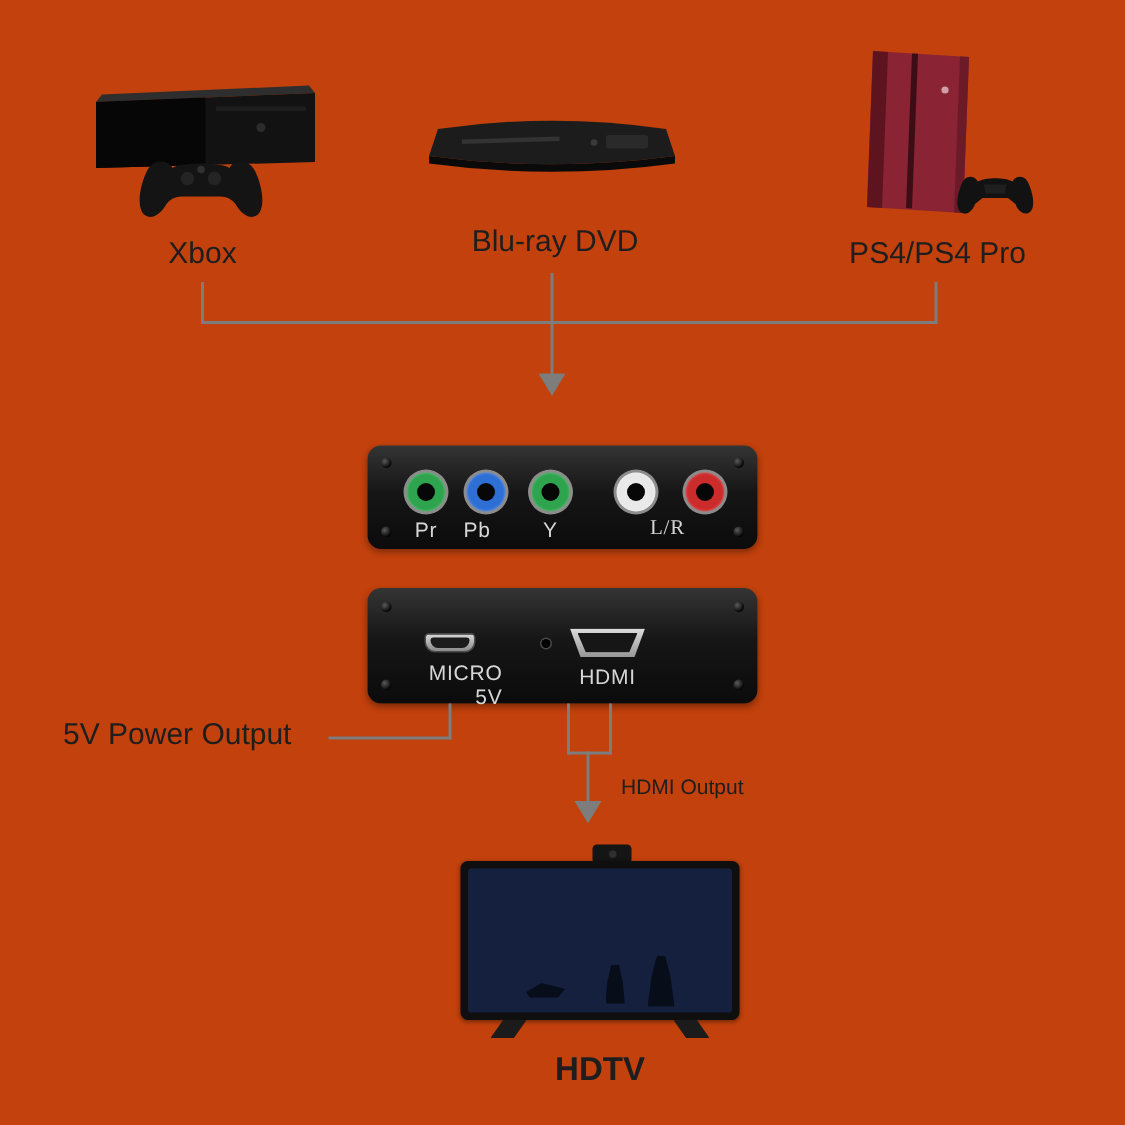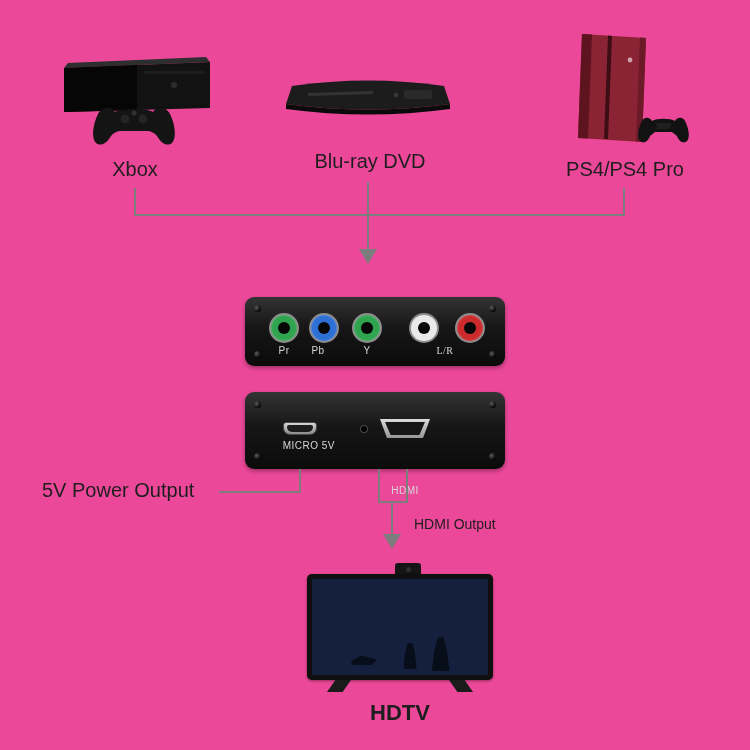--- a/index.html
+++ b/index.html
@@ -1,16 +1,16 @@
 <!DOCTYPE html>
 <html><head>
 <meta charset="utf-8">
 <style>
   html,body{margin:0;padding:0;background:#fff;}
-  .canvas{position:relative;width:750px;height:750px;background:#ec4899;overflow:hidden;
+  .canvas{position:relative;width:750px;height:750px;background:#c2410c;overflow:hidden;
           font-family:"Liberation Sans", sans-serif;color:#1e1e1e;}
   .abs{position:absolute;}
   .lbl{position:absolute;font-size:20px;color:#1e1e1e;white-space:nowrap;}
   .lbl.center{text-align:center;}
   .line{position:absolute;background:#7d7d7d;}
   .arrow-down{position:absolute;width:0;height:0;
       border-left:9px solid transparent;border-right:9px solid transparent;
       border-top:15px solid #7d7d7d;}
   
   .conv-box{position:absolute;border-radius:9px;
@@ -18,21 +18,21 @@
       box-shadow:0 2px 4px rgba(0,0,0,0.35);}
   .screw{position:absolute;width:7px;height:7px;border-radius:50%;
       background:radial-gradient(circle at 35% 35%,#5a5a5a,#000 75%);}
   .rca{position:absolute;width:26px;height:26px;border-radius:50%;
       box-shadow:0 0 0 2px #8c8c8c, inset 0 0 2px rgba(255,255,255,.4);}
   .rca::after{content:"";position:absolute;inset:7px;border-radius:50%;background:#070707;}
   .rca.pr,.rca.y{background:#2fa44e;}
   .rca.pb{background:#2e6fd6;}
   .rca.white{background:#e9e9e9;}
   .rca.red{background:#cc2b2b;}
-  .port-lbl{position:absolute;font-size:10px;color:#d6d6d6;text-align:center;letter-spacing:.5px;}
+  .port-lbl{position:absolute;font-size:14px;color:#d6d6d6;text-align:center;letter-spacing:.5px;}
   .musb{position:absolute;width:34px;height:13px;border-radius:3px 3px 7px 7px;
       background:linear-gradient(#d6d6d6,#8a8a8a);border:1px solid #4a4a4a;box-sizing:border-box;}
   .musb::after{content:"";position:absolute;inset:2px 3px;border-radius:2px 2px 5px 5px;background:#1c1c1c;}
   .pinhole{position:absolute;width:6px;height:6px;border-radius:50%;background:#000;
       box-shadow:0 0 0 1px #4a4a4a;}
   .hdmi-port{position:absolute;width:50px;height:19px;
       background:linear-gradient(#dcdcdc,#969696);
       clip-path:polygon(0 0,100% 0,86% 100%,14% 100%);}
   .hdmi-port::after{content:"";position:absolute;inset:3px 5px;background:#161616;
       clip-path:polygon(0 0,100% 0,86% 100%,14% 100%);}
@@ -128,21 +128,21 @@
     <div class="screw" style="right:9px;top:9px;"></div>
     <div class="screw" style="left:9px;bottom:9px;"></div>
     <div class="screw" style="right:9px;bottom:9px;"></div>
 
     <div class="musb" style="left:38px;top:30px;"></div>
     <div class="port-lbl" style="left:20px;top:48px;width:70px;text-align:right;">MICRO 5V</div>
 
     <div class="pinhole" style="left:116px;top:34px;"></div>
 
     <div class="hdmi-port" style="left:135px;top:27px;"></div>
-    <div class="port-lbl" style="left:135px;top:51px;width:50px;margin-top:42px;">HDMI</div>
+    <div class="port-lbl" style="left:135px;top:51px;width:50px;">HDMI</div>
   </div>
 
   <div class="lbl" style="left:42px;top:479px;">5V Power Output</div>
   <div class="line" style="left:219px;top:491px;width:82px;height:2px;"></div>
   <div class="line" style="left:299px;top:469px;width:2px;height:24px;"></div>
 
   <div class="line" style="left:378px;top:469px;width:2px;height:34px;"></div>
   <div class="line" style="left:406px;top:469px;width:2px;height:34px;"></div>
   <div class="line" style="left:378px;top:501px;width:30px;height:2px;"></div>
   <div class="line" style="left:391px;top:501px;width:2px;height:34px;"></div>

